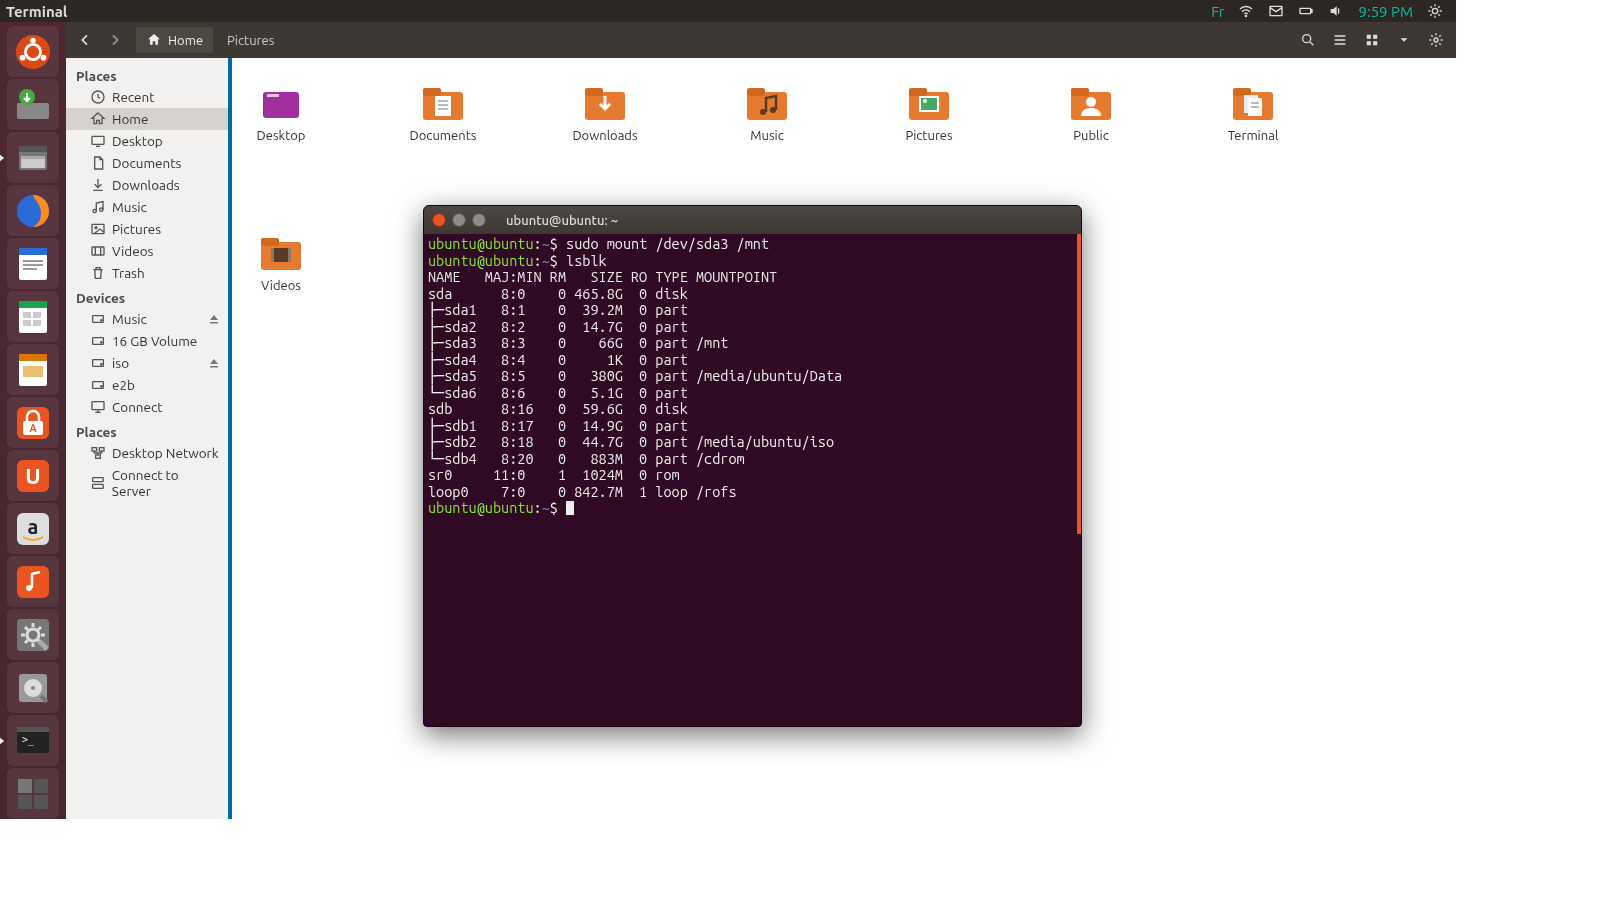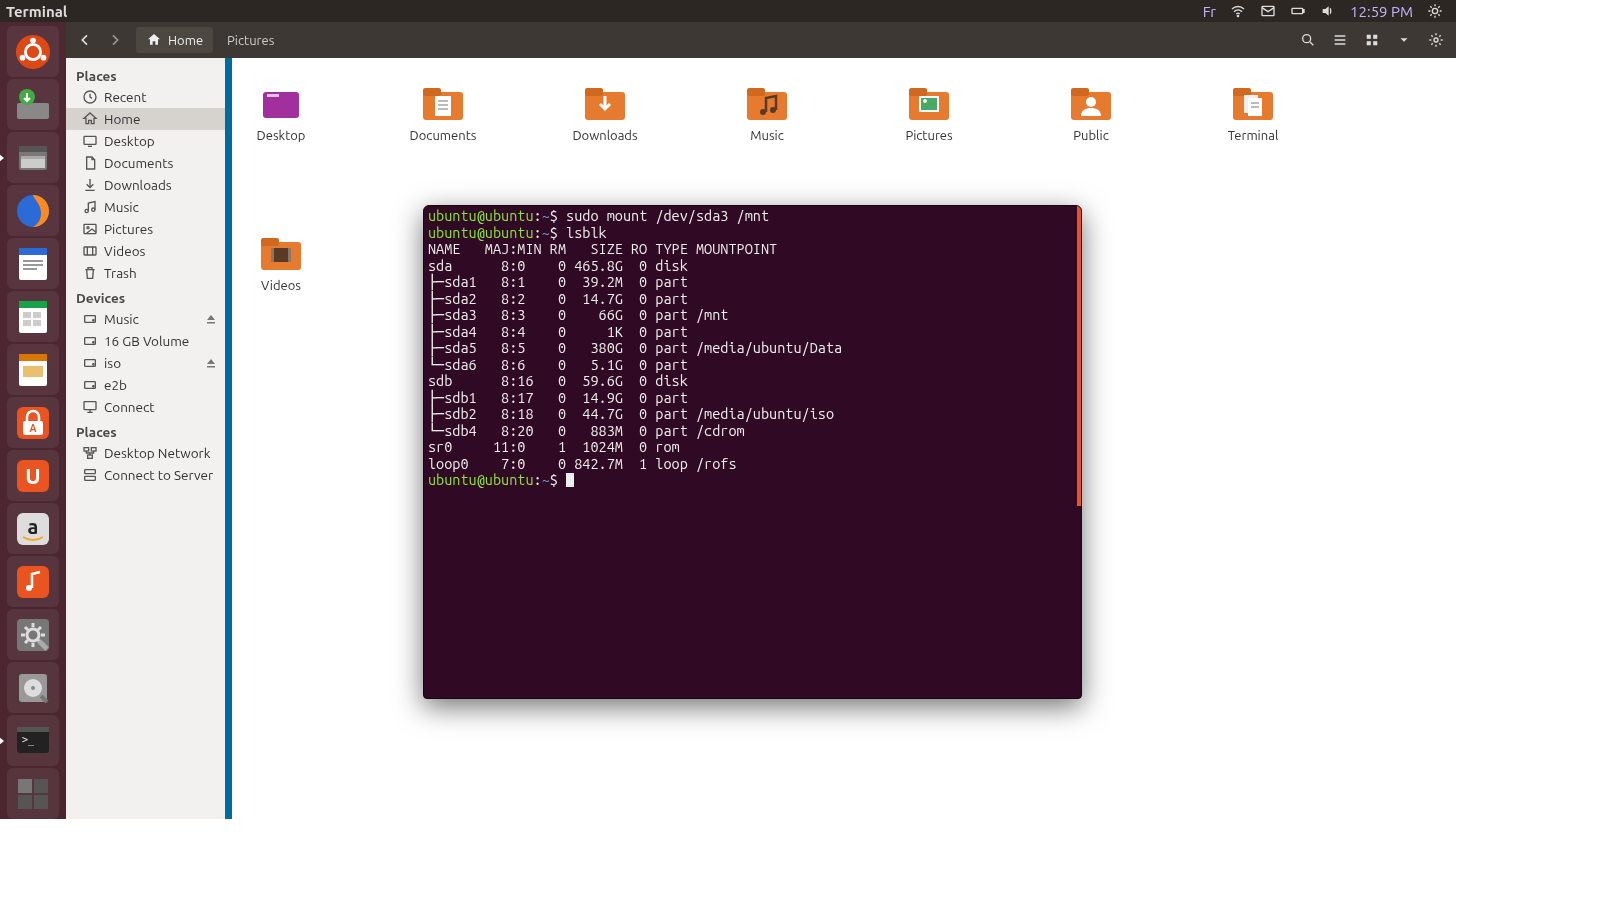--- a/index.html
+++ b/index.html
@@ -19,21 +19,21 @@
   height: 22px;
   background: #2c2723;
   color: #ddd;
   display: flex;
   align-items: center;
   padding: 0 6px;
   font-size: 15px;
 }
 .menubar .title { font-weight: 600; }
 .menubar .spacer { flex: 1; }
-.menubar .ind { margin: 4px 7px; display: inline-flex; align-items: center; color:#c4b5fd; }
+.menubar .ind { margin: 4px 7px; display: inline-flex; align-items: center; color:#14b8a6; }
 .menubar svg { width: 16px; height: 16px; }
 
 .launcher {
   position: absolute;
   top: 22px; left: 0;
   width: 66px;
   height: calc(100% - 22px);
   background: linear-gradient(#4d2731,#4b262f);
   display: flex;
   flex-direction: column;
@@ -95,27 +95,27 @@
 .nautilus .toolbar .right { margin-left:auto; display:flex; }
 .nautilus .toolbar .icon-btn {
   width:32px;height:28px;
   display:flex;align-items:center;justify-content:center;
   color:#ccc;
 }
 .nautilus-body { flex:1; display:flex; }
 .sidebar {
   width:166px;
   background:#f2f1f0;
-  border-right:7px solid #0369a1;
+  border-right:4px solid #0369a1;
   padding-top:4px;
   font-size:13.5px;
 }
 .sidebar .section { padding:6px 10px 2px; font-weight:600; color:#4a4a4a; font-size:13.5px; }
 .sidebar .item {
-  padding:3px 8px 3px 16px;
+  padding:3px 8px 3px 24px;
   display:flex;align-items:center;gap:6px;
   color:#333;
   position:relative;
 }
 .sidebar .item.selected { background:#d6d2ce; }
 .sidebar .item .eject {
   margin-left:auto;
   color:#777;
 }
 .content {
@@ -204,21 +204,21 @@
         <rect x="3" y="8" width="16" height="8" rx="1"></rect>
         <rect x="19" y="10" width="2" height="4" fill="#ddd"></rect>
       </svg>
     </span>
   <span class="ind">
       <svg viewBox="0 0 24 24" fill="#ddd">
         <path d="M4 9v6h4l5 4V5L8 9H4z"></path>
         <path d="M15 8c1.5 1 1.5 7 0 8" fill="none" stroke="#ddd" stroke-width="2"></path>
       </svg>
     </span>
-  <span class="ind">12:59 PM</span>
+  <span class="ind">9:59 PM</span>
   <span class="ind">
       <svg viewBox="0 0 24 24" fill="none" stroke="#ddd" stroke-width="2">
         <circle cx="12" cy="12" r="4"></circle>
         <path d="M12 2v3M12 19v3M2 12h3M19 12h3M5 5l2 2M17 17l2 2M19 5l-2 2M7 17l-2 2"></path>
       </svg>
     </span>
 </div>
 
 <div class="launcher" id="launcher">
     <div class="tile">
@@ -614,20 +614,26 @@
               <rect x="31" y="20" width="3" height="14" fill="#fff" opacity=".3"></rect>
             </svg>
           </div>
     <div class="folder-label">Videos</div>
         </div>
       </div>
   </div>
 </div>
 
 <div class="terminal-window">
+  <div class="term-title">
+    <span class="win-btn win-close"></span>
+    <span class="win-btn win-min"></span>
+    <span class="win-btn win-max"></span>
+    <span class="ttext">ubuntu@ubuntu: ~</span>
+  </div>
   <div class="term-body" id="termbody"><span class="prompt-user">ubuntu@ubuntu</span><span>:</span><span class="prompt-path">~</span><span>$ </span>sudo mount /dev/sda3 /mnt
 <span class="prompt-user">ubuntu@ubuntu</span><span>:</span><span class="prompt-path">~</span><span>$ </span>lsblk
 NAME   MAJ:MIN RM   SIZE RO TYPE MOUNTPOINT
 sda      8:0    0 465.8G  0 disk 
 ├─sda1   8:1    0  39.2M  0 part 
 ├─sda2   8:2    0  14.7G  0 part 
 ├─sda3   8:3    0    66G  0 part /mnt
 ├─sda4   8:4    0     1K  0 part 
 ├─sda5   8:5    0   380G  0 part /media/ubuntu/Data
 └─sda6   8:6    0   5.1G  0 part 

